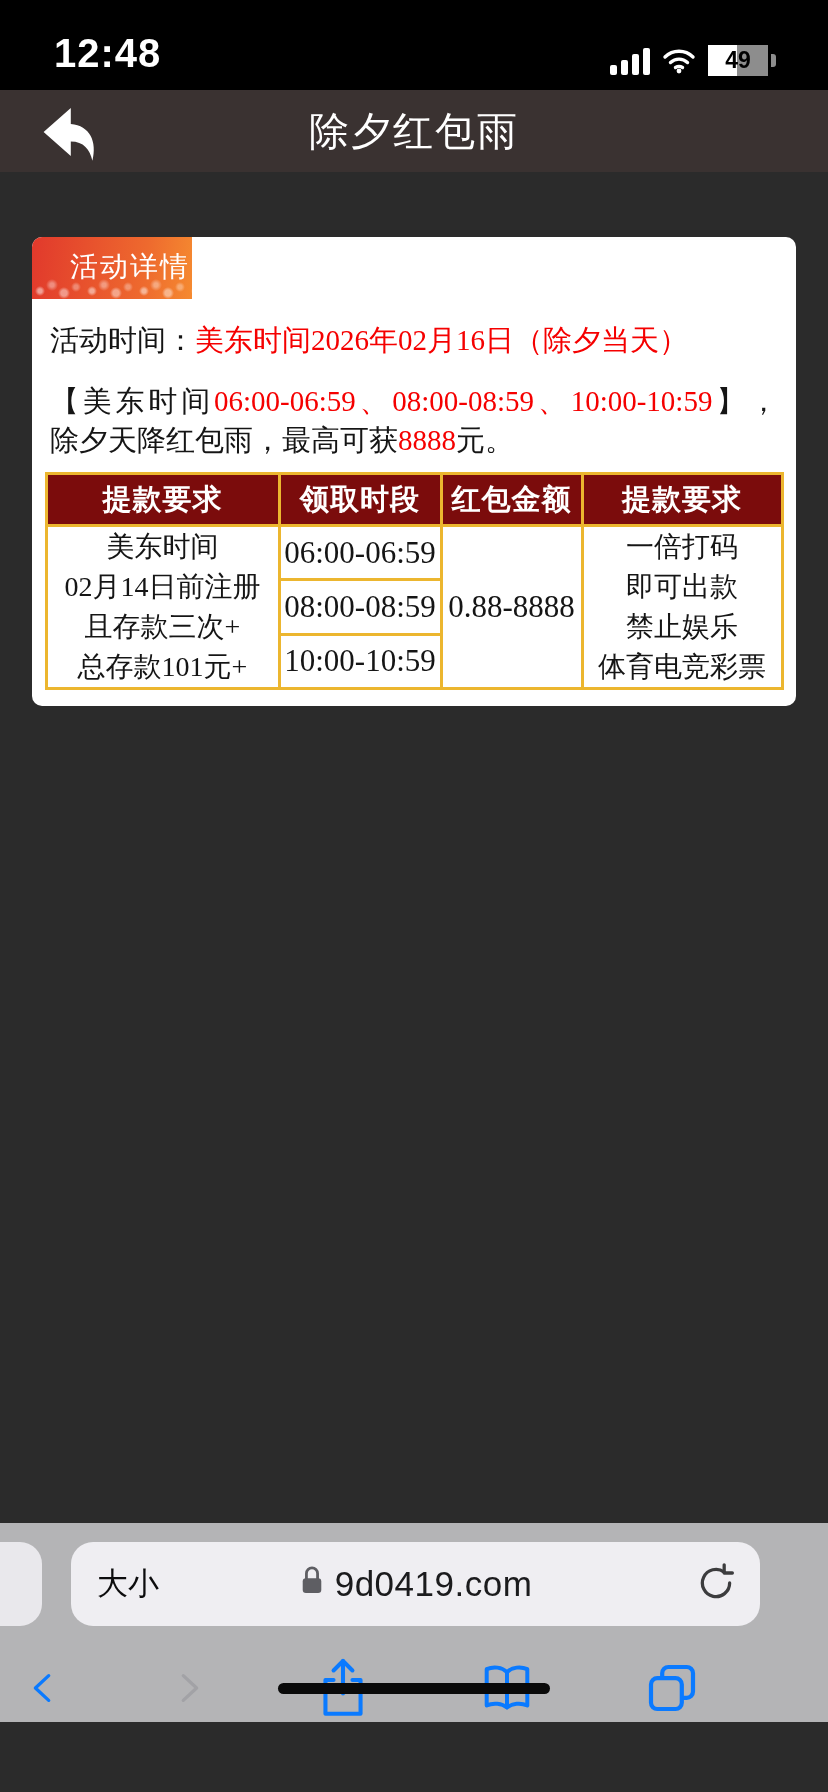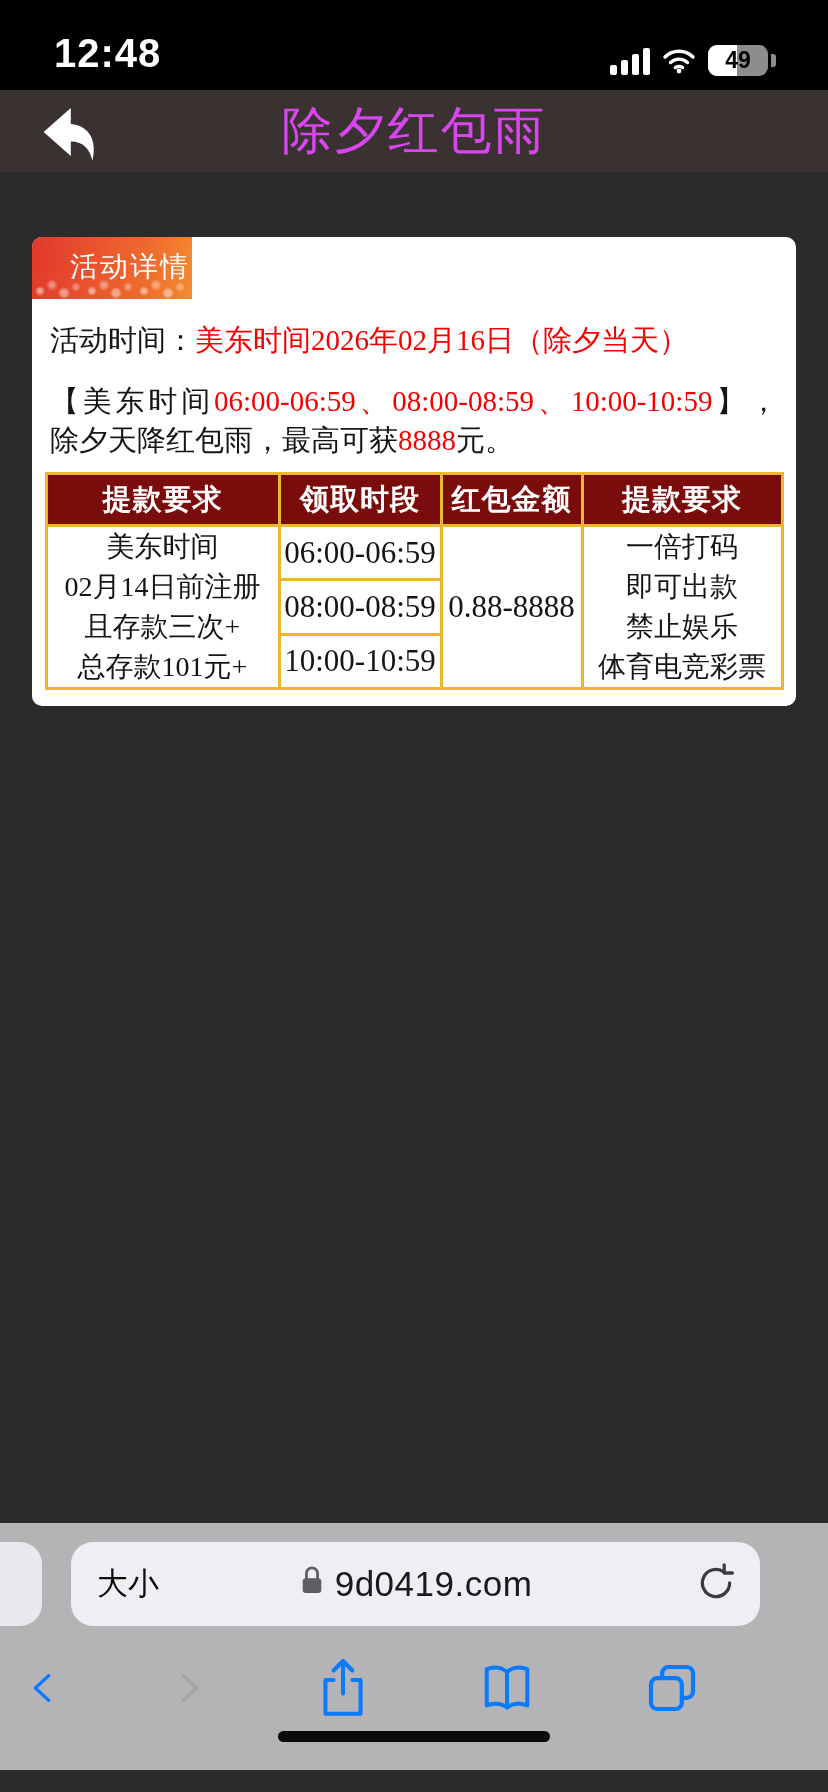--- a/index.html
+++ b/index.html
@@ -6,29 +6,29 @@
   html,body { width:828px; background:#000; }
   body { font-family:"Liberation Sans","DejaVu Sans",sans-serif; }
   .screen { position:relative; width:828px; height:1792px; overflow:hidden; background:#2b2b2b; }
 
   
   .status-bar { height:90px; background:#000; display:flex; align-items:flex-end; justify-content:space-between; padding:8px 52px 14px 54px; }
   .sb-time { color:#fff; font-size:40px; font-weight:600; letter-spacing:1px; }
   .sb-icons { display:flex; align-items:center; gap:12px; }
   .cell-bars { display:flex; align-items:flex-end; gap:4px; height:28px; }
   .cell-bars span { width:7px; background:#fff; border-radius:2px; display:block; }
-  .battery { position:relative; width:60px; height:31px; border-radius:9px; background:#8d8d8d; overflow:hidden; }
+  .battery { position:relative; width:60px; height:31px; border-radius:0; background:#8d8d8d; overflow:hidden; }
   .battery .fill { position:absolute; left:0; top:0; bottom:0; width:49%; background:#fff; }
   .battery .pct { position:absolute; inset:0; display:flex; align-items:center; justify-content:center; font-size:23px; font-weight:700; color:#000; }
   .battery-nub { width:5px; height:13px; background:#8d8d8d; border-radius:0 3px 3px 0; margin-left:-9px; }
 
   
   .nav-bar { position:relative; height:82px; background:#3a3231; display:flex; align-items:center; justify-content:center; }
   .back-btn { position:absolute; left:34px; top:10px; width:64px; height:64px; background:none; border:none; cursor:pointer; }
-  .nav-title { color:#d946ef; font-size:51px; letter-spacing:2px; }
+  .nav-title { color:#ffffff; font-size:40px; letter-spacing:2px; }
 
   
   .content { height:1351px; background:#2b2b2b; padding:0 32px; overflow:hidden; }
   .card { position:relative; background:#fff; border-radius:10px; width:764px; }
   .card-details { margin-top:65px; padding-bottom:16px; }
   .card-rules { margin-top:34px; padding-bottom:32px; }
   .ribbon { position:relative; width:160px; height:62px; border-radius:10px 0 0 0;
             background:linear-gradient(97deg,#e1392c 0%,#ee6a2e 70%,#f58a30 100%);
             color:#fff; font-size:28px; letter-spacing:2px; line-height:60px; padding-left:38px; overflow:hidden; }
   .ribbon::after { content:""; position:absolute; left:0; right:0; bottom:-4px; height:26px; opacity:.55;
@@ -49,21 +49,21 @@
   table.promo, table.promo th, table.promo td { border:3px solid #ecb62f; }
   table.promo th { background:#7b0c0c; color:#fff; font-family:"Liberation Sans","DejaVu Sans",sans-serif;
                    font-size:29px; font-weight:700; height:52px; letter-spacing:1px; }
   col.c1{width:233px;} col.c2{width:162px;} col.c3{width:141px;} col.c4{width:200px;}
   table.promo td { text-align:center; color:#151515; }
   td.slot { font-size:31px; height:53px; }
   td.amount { font-size:31px; }
   td.lines div { font-size:28px; line-height:40px; }
 
   
-  .chrome { position:relative; height:247px; background:#b4b4b6; }
+  .chrome { position:relative; height:199px; background:#b4b4b6; }
   .url-row { position:relative; height:84px; padding-top:0; top:19px; }
   .ghost-pill { position:absolute; left:-54px; top:0; width:96px; height:84px; border-radius:22px; background:#e9e8ec; }
   .url-pill { position:absolute; left:71px; top:0; width:689px; height:84px; border-radius:22px; background:#efeef2;
               display:flex; align-items:center; }
   .textsize-btn { border:none; background:none; font-size:31px; color:#0c0c0d; padding:0 0 0 26px; cursor:pointer; font-family:inherit; }
   .url-center { position:absolute; left:0; right:0; display:flex; align-items:flex-start; justify-content:center; gap:10px; pointer-events:none; }
   .url-text { font-size:35px; color:#1b1b1d; letter-spacing:.5px; }
   .reload-btn { border:none; background:none; margin-left:auto; padding-right:24px; cursor:pointer; }
   .toolbar { position:relative; top:35px; display:flex; align-items:center; height:92px; padding-left:24px; padding-right:128px; justify-content:space-between; }
   .tb-btn { border:none; background:none; cursor:pointer; display:flex; align-items:center; justify-content:center; }

